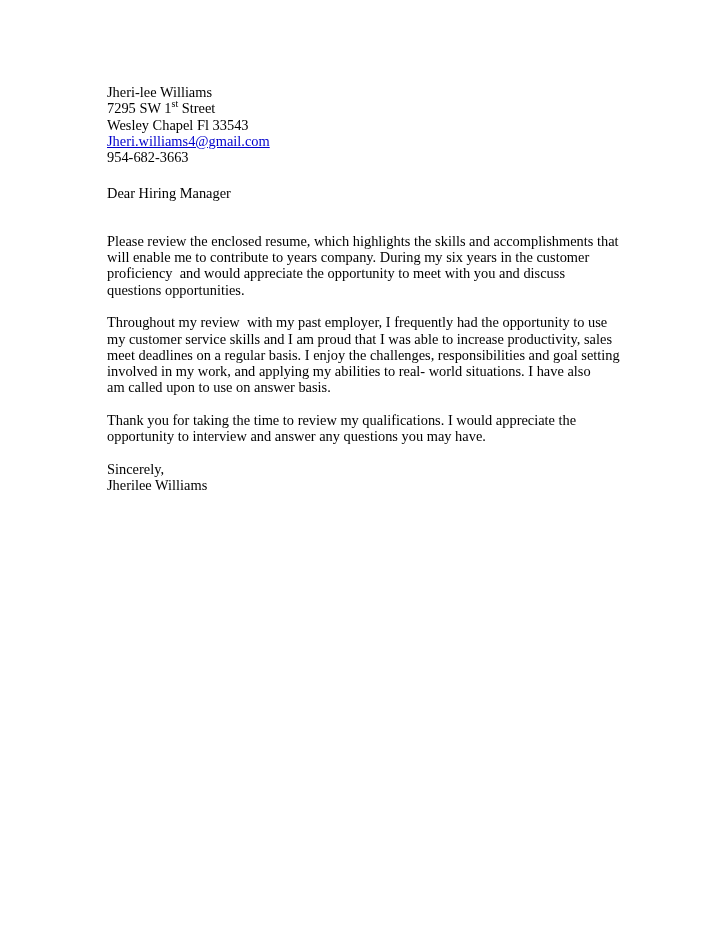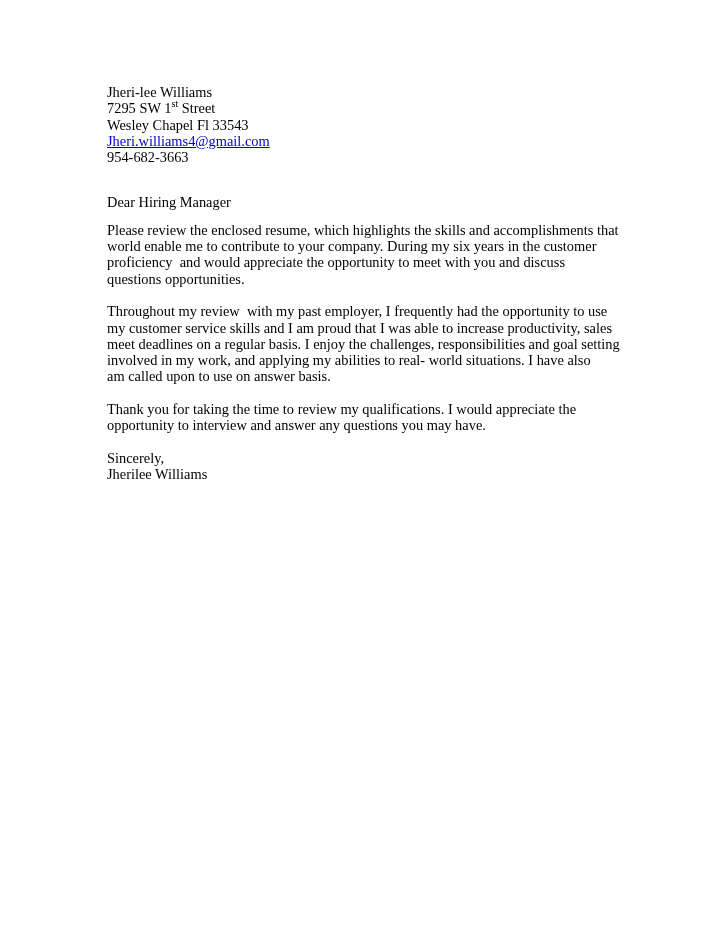--- a/index.html
+++ b/index.html
@@ -21,24 +21,24 @@
     left: 107px;
     top: 84px;
     width: 520px;
     font-size: 14.4px;
     line-height: 16.3px;
   }
   .line {
     white-space: pre; 
   }
   .sender-block {
-    margin-bottom: 29px; 
+    margin-bottom: 20px; 
   }
   .salutation {
-    margin-bottom: 11px; 
+    margin-bottom: 31px; 
   }
   .paragraph {
     margin-bottom: 16.3px;
   }
   sup.ordinal {
     font-size: 10px;
     line-height: 0;
     vertical-align: super;
     letter-spacing: 0;
   }
@@ -59,21 +59,21 @@
       <div class="line"><span>7295 SW 1</span><sup class="ordinal">st</sup><span> Street</span></div>
       <div class="line">Wesley Chapel Fl 33543</div>
       <div class="line"><a class="email-link">Jheri.williams4@gmail.com</a></div>
       <div class="line">954-682-3663</div>
     </div>
 
     <div class="salutation line">Dear Hiring Manager</div>
 
     <div class="paragraph">
       <div class="line">Please review the enclosed resume, which highlights the skills and accomplishments that</div>
-      <div class="line">world enable me to contribute to your company. During my six years in the customer</div>
+      <div class="line">will enable me to contribute to years company. During my six years in the customer</div>
       <div class="line">proficiency  and would appreciate the opportunity to meet with you and discuss</div>
       <div class="line">questions opportunities.</div>
     </div>
 
     <div class="paragraph">
       <div class="line">Throughout my review  with my past employer, I frequently had the opportunity to use</div>
       <div class="line">my customer service skills and I am proud that I was able to increase productivity, sales</div>
       <div class="line">meet deadlines on a regular basis. I enjoy the challenges, responsibilities and goal setting</div>
       <div class="line">involved in my work, and applying my abilities to real- world situations. I have also</div>
       <div class="line">am called upon to use on answer basis.</div>

